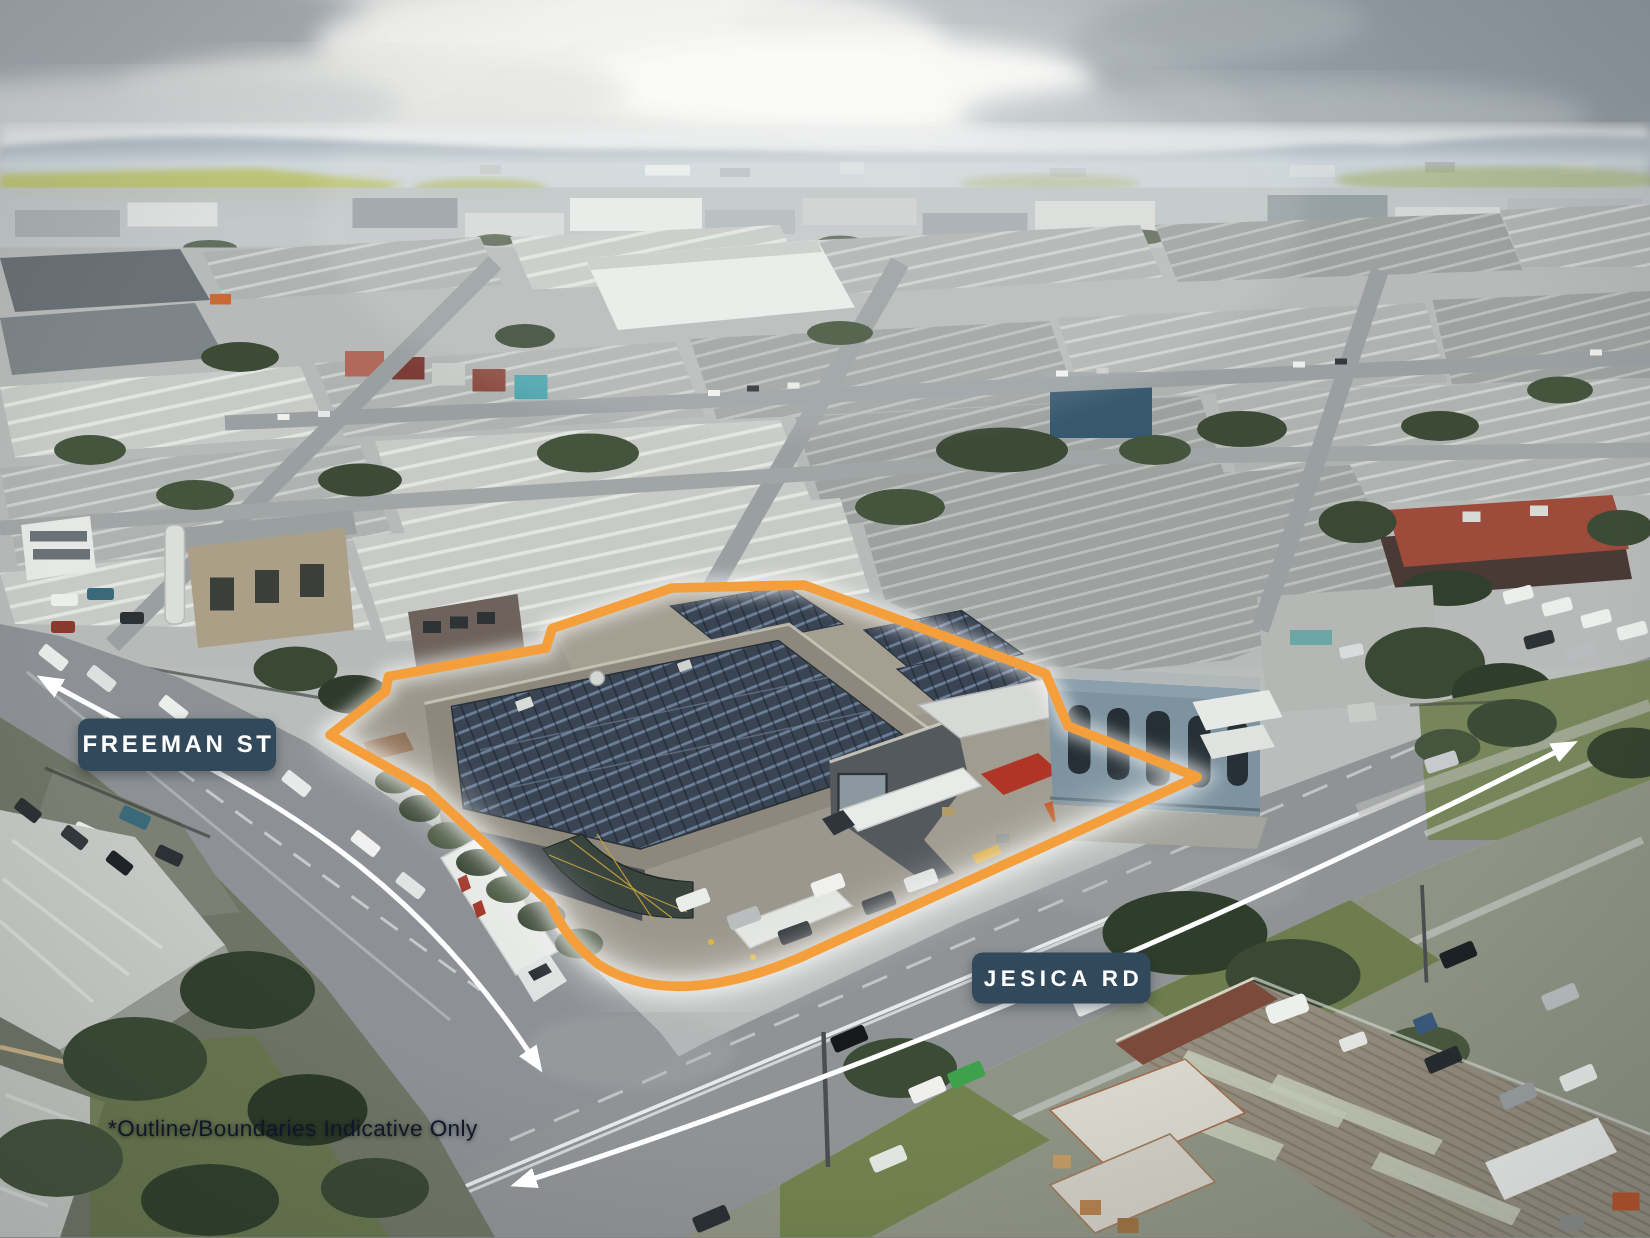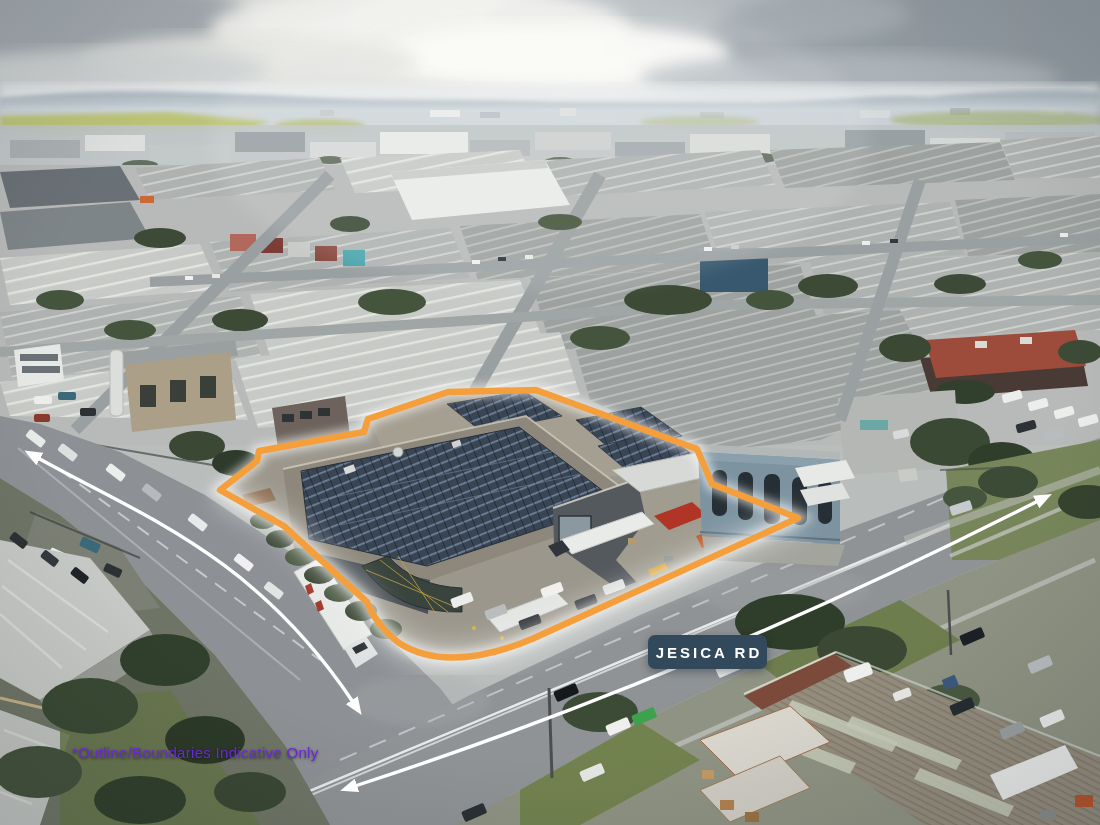--- a/index.html
+++ b/index.html
@@ -4,21 +4,21 @@
 <style>
   html,body{margin:0;padding:0;background:#555;}
   .stage{position:relative;width:1100px;height:825px;overflow:hidden;
          font-family:"Liberation Sans",sans-serif;background:#b9bdbb;}
   .stage svg{position:absolute;left:0;top:0;display:block;}
   .street-label{position:absolute;display:flex;align-items:center;justify-content:center;
     background:#31495a;color:#fff;font-weight:700;border-radius:7px;
     box-shadow:0 3px 8px rgba(10,20,30,.35);white-space:nowrap;}
   .label-freeman{left:52px;top:479px;width:130px;height:35px;font-size:16px;letter-spacing:2.4px;padding-left:2px;}
   .label-jesica{left:648px;top:614px;width:116px;height:34px;font-size:15px;letter-spacing:3px;padding-left:3px;margin-top:21px;}
-  .disclaimer{position:absolute;left:72px;top:744px;color:#6d28d9;font-size:15px;letter-spacing:.3px;
+  .disclaimer{position:absolute;left:72px;top:744px;color:#0f172a;font-size:15px;letter-spacing:.3px;
     text-shadow:0 1px 3px rgba(0,0,0,.55);font-weight:400;}
 </style>
 </head>
 <body>
 
 <div class="stage">
 
 <svg width="1100" height="825" viewBox="0 0 1100 825">
   <defs>
     <linearGradient id="gSky" x1="0" y1="0" x2="1" y2="0">
@@ -462,16 +462,17 @@
     <path d="M220,490 L257,461 L259,451 L364,432 L368,419 L448,392 L536,390 L697,449 L712,484 L798,518 L532,639 Q448,674 399,643 Q376,625 367,602 L310,550 L284,526 Z" fill="none" stroke="#ffffff" stroke-width="13" opacity=".6" filter="url(#gBlur)"></path>
     <path d="M220,490 L257,461 L259,451 L364,432 L368,419 L448,392 L536,390 L697,449 L712,484 L798,518 L532,639 Q448,674 399,643 Q376,625 367,602 L310,550 L284,526 Z" fill="none" stroke="#F49F3C" stroke-width="6.5" stroke-linejoin="round"></path>
   </g>
 
   <g stroke-linecap="round">
     <path d="M38,458 C140,515 255,555 353,702" fill="none" stroke="#FFFFFF" stroke-width="3.4" marker-start="url(#ah)" marker-end="url(#ah)"></path>
     <path d="M355,786 Q694,676 1038,501" fill="none" stroke="#FFFFFF" stroke-width="3.4" marker-start="url(#ah)" marker-end="url(#ah)"></path>
   </g>
 </svg>
 
+<div class="street-label label-freeman">FREEMAN ST</div>
 <div class="street-label label-jesica">JESICA RD</div>
 <div class="disclaimer">*Outline/Boundaries Indicative Only</div>
 
 </div>
 
 </body></html>

